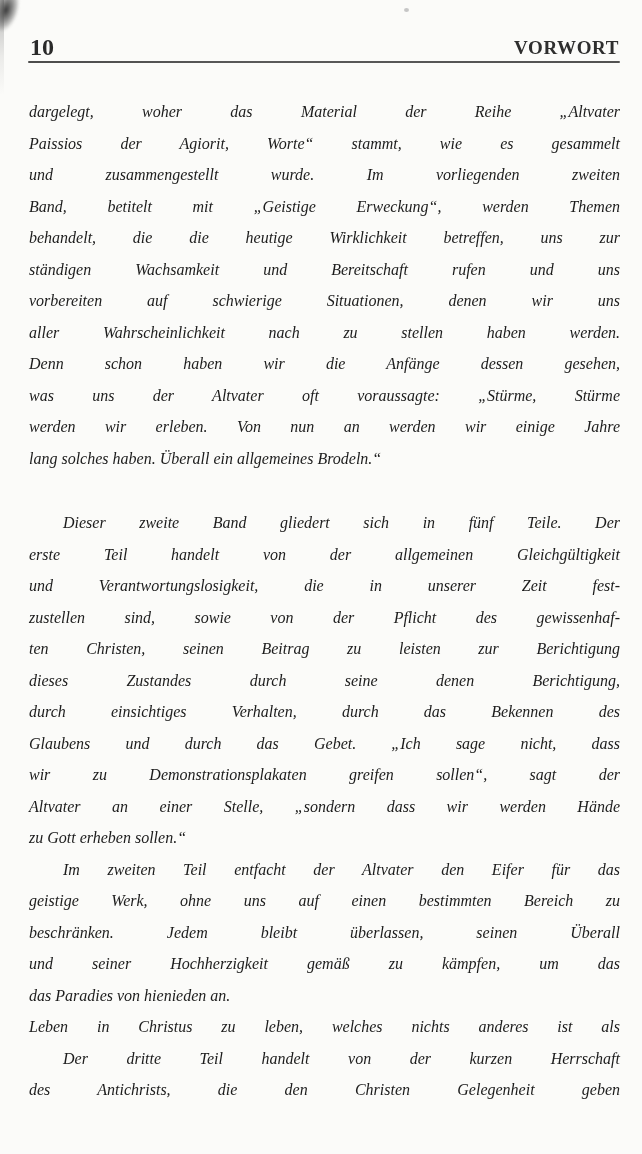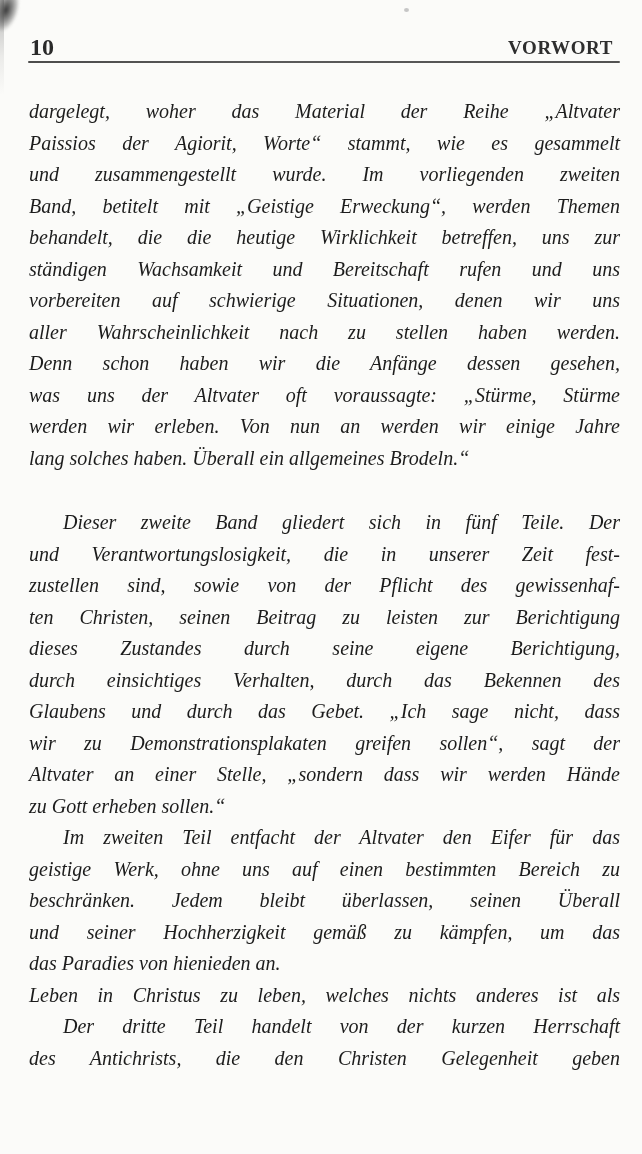--- a/index.html
+++ b/index.html
@@ -22,21 +22,21 @@
   .page-number {
     position: absolute;
     left: 30px;
     top: 34px;
     font-size: 24px;
     font-weight: bold;
     color: #2a2a2a;
   }
   .header-title {
     position: absolute;
-    right: 29px;
+    right: 23px;
     top: 37px;
     font-size: 19px;
     font-weight: bold;
     letter-spacing: 0.6px;
     color: #2e2e2e;
   }
   .header-rule {
     position: absolute;
     left: 28px;
     top: 61px;
@@ -45,21 +45,21 @@
     background: linear-gradient(to right, #4c4c4c, #5a5a5a 40%, #525252);
     border-radius: 1px;
   }
 
   
   .body-text {
     position: absolute;
     left: 29px;
     top: 96px;
     width: 591px;
-    font-size: 20px;
+    font-size: 16px;
     font-style: italic;
     line-height: 31.5px;
     color: #1c1c1c;
   }
   .para { margin: 0; }
   .para.gap { margin-top: 33px; }
   .line {
     text-align: justify;
     text-align-last: justify;
   }
@@ -125,24 +125,25 @@
         <div class="line">ständigen Wachsamkeit und Bereitschaft rufen und uns</div>
         <div class="line">vorbereiten auf schwierige Situationen, denen wir uns</div>
         <div class="line">aller Wahrscheinlichkeit nach zu stellen haben werden.</div>
         <div class="line">Denn schon haben wir die Anfänge dessen gesehen,</div>
         <div class="line">was uns der Altvater oft voraussagte: „Stürme, Stürme</div>
         <div class="line">werden wir erleben. Von nun an werden wir einige Jahre</div>
         <div class="line last">lang solches haben. Überall ein allgemeines Brodeln.“</div>
       </div>
       <div class="para gap">
         <div class="line indent">Dieser zweite Band gliedert sich in fünf Teile. Der</div>
+        <div class="line">erste Teil handelt von der allgemeinen Gleichgültigkeit</div>
         <div class="line">und Verantwortungslosigkeit, die in unserer Zeit fest-</div>
         <div class="line">zustellen sind, sowie von der Pflicht des gewissenhaf-</div>
         <div class="line">ten Christen, seinen Beitrag zu leisten zur Berichtigung</div>
-        <div class="line">dieses Zustandes durch seine eigene Berichtigung,</div>
+        <div class="line">dieses Zustandes durch seine denen Berichtigung,</div>
         <div class="line">durch einsichtiges Verhalten, durch das Bekennen des</div>
         <div class="line">Glaubens und durch das Gebet. „Ich sage nicht, dass</div>
         <div class="line">wir zu Demonstrationsplakaten greifen sollen“, sagt der</div>
         <div class="line">Altvater an einer Stelle, „sondern dass wir werden Hände</div>
         <div class="line last">zu Gott erheben sollen.“</div>
       </div>
       <div class="para">
         <div class="line indent">Im zweiten Teil entfacht der Altvater den Eifer für das</div>
         <div class="line">geistige Werk, ohne uns auf einen bestimmten Bereich zu</div>
         <div class="line">beschränken. Jedem bleibt überlassen, seinen Überall</div>

